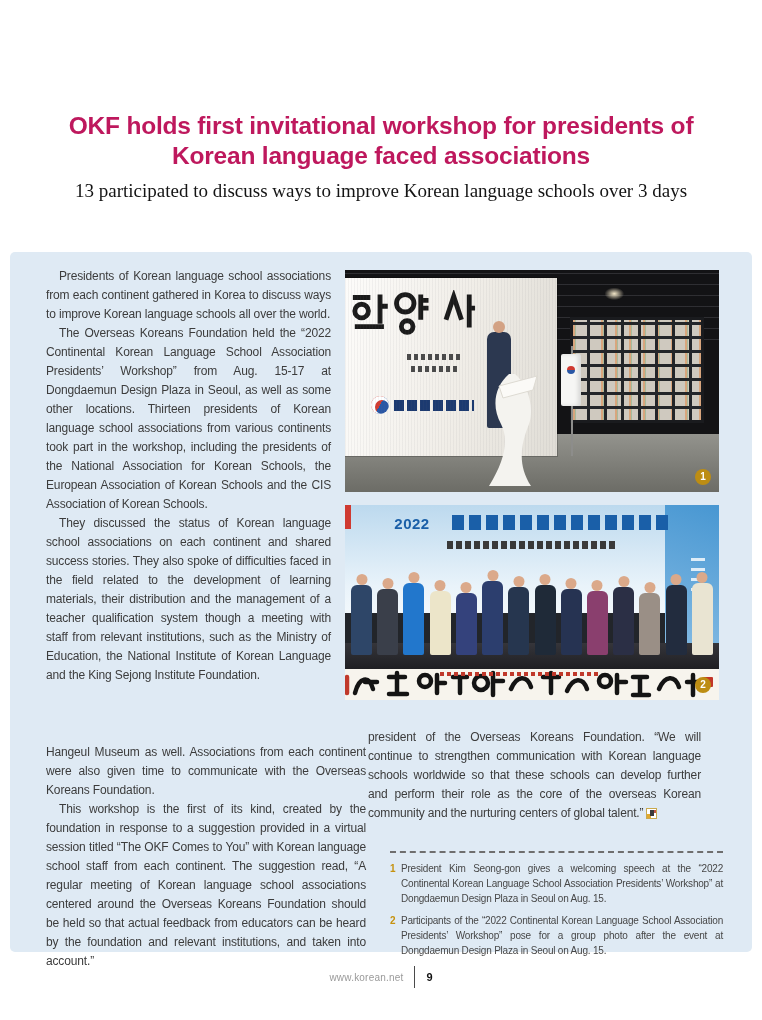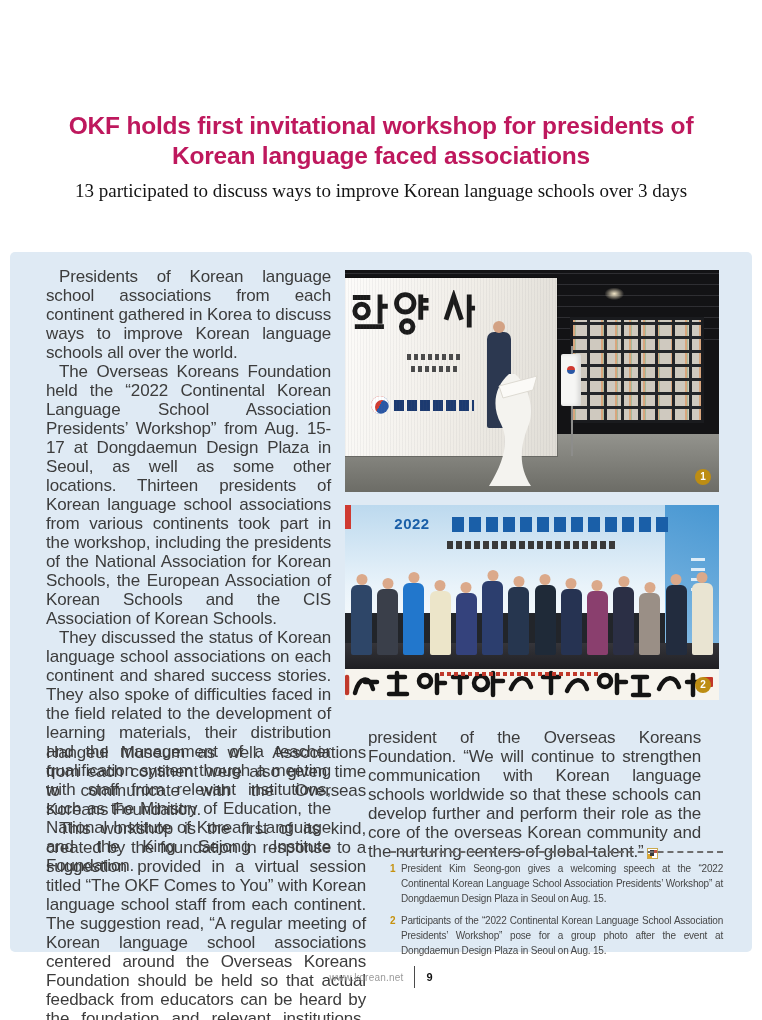--- a/index.html
+++ b/index.html
@@ -8,21 +8,21 @@
 
   
   .hdr{position:absolute;top:111px;left:0;width:762px;text-align:center;}
   .hdr h1{margin:0;font-size:24.5px;line-height:30px;font-weight:bold;color:#be185d;letter-spacing:-0.2px;}
   .hdr .sub{margin:9px 0 0;font-family:"Liberation Serif",serif;font-size:19px;color:#141414;}
 
   
   .panel{position:absolute;left:10px;top:252px;width:742px;height:700px;background:#dfeaf4;border-radius:5px;}
 
   
-  .col p{margin:0;font-size:17px;line-height:19px;text-align:justify;color:#3c3c3c;letter-spacing:-0.15px;}
+  .col p{margin:0;font-size:12px;line-height:19px;text-align:justify;color:#3c3c3c;letter-spacing:-0.15px;}
   .col p.ind{text-indent:13px;}
   .col-narrow{position:absolute;left:46px;top:267px;width:285px;}
   .col-wide{position:absolute;left:46px;top:723px;width:320px;margin-top:20px;}
   .col-right{position:absolute;left:368px;top:728px;width:333px;}
 
   
   .endmark{display:inline-block;width:11px;height:11px;border:1px solid #c9a94e;background:#fff;vertical-align:-2px;margin-left:3px;
     background-image:linear-gradient(#3a3a3a 0 0),linear-gradient(#e2a92e 0 0),linear-gradient(#c05545 0 0);
     background-size:4px 6px,4px 4px,3px 3px;background-position:55% 40%,0 100%,100% 10%;background-repeat:no-repeat;}
 
@@ -72,21 +72,21 @@
   .p1-flag .taegeuk{position:absolute;left:6px;top:14px;width:8px;height:8px;border-radius:50%;background:linear-gradient(#cf3a31 50%,#2a57a5 50%);}
 
   
   .p2-banner{position:absolute;left:0;top:0;right:0;height:108px;z-index:1;
     background:linear-gradient(180deg,#bcd9ee,#e9f3fa 75%,#f2f8fc);}
   .p2-side{position:absolute;right:0;top:0;width:54px;height:150px;z-index:2;
     background:linear-gradient(200deg,#4897d2,#86bce4);}
   .p2-side::after{content:"";position:absolute;right:14px;top:52px;width:14px;height:34px;
     background:repeating-linear-gradient(0deg,rgba(255,255,255,.8) 0 3px,transparent 3px 10px);}
   .p2-red{position:absolute;left:0;top:0;width:6px;height:24px;background:#cf3a31;z-index:3;}
-  .p2-titlerow{position:absolute;left:0;top:10px;width:374px;display:flex;justify-content:center;align-items:flex-end;gap:22px;z-index:3;}
+  .p2-titlerow{position:absolute;left:0;top:10px;width:374px;display:flex;justify-content:center;align-items:flex-start;gap:22px;z-index:3;}
   .p2-year{font-size:15px;font-weight:bold;color:#1a5fa8;letter-spacing:.5px;}
   .p2-tdash{display:inline-block;width:218px;height:15px;
     background:repeating-linear-gradient(90deg,#1a5fa8 0 12px,transparent 12px 17px);}
   .p2-subrow{position:absolute;left:102px;top:36px;width:170px;height:8px;z-index:3;
     background:repeating-linear-gradient(90deg,#3a3a3a 0 6px,transparent 6px 9px);}
   .p2-stage{position:absolute;left:0;top:138px;right:0;height:28px;z-index:2;background:linear-gradient(#35353a,#1d1d21);}
   .p2-people{position:absolute;left:6px;top:54px;width:362px;height:96px;z-index:3;display:flex;justify-content:space-between;align-items:flex-end;}
   .person{width:21px;position:relative;border-radius:6px 6px 2px 2px;background:var(--c);}
   .person::before{content:"";position:absolute;top:-11px;left:50%;transform:translateX(-50%);width:11px;height:11px;border-radius:50%;background:#dba98a;}
   .p2-callig{position:absolute;left:0;top:164px;right:0;height:31px;z-index:4;background:#f7f4ed;}

